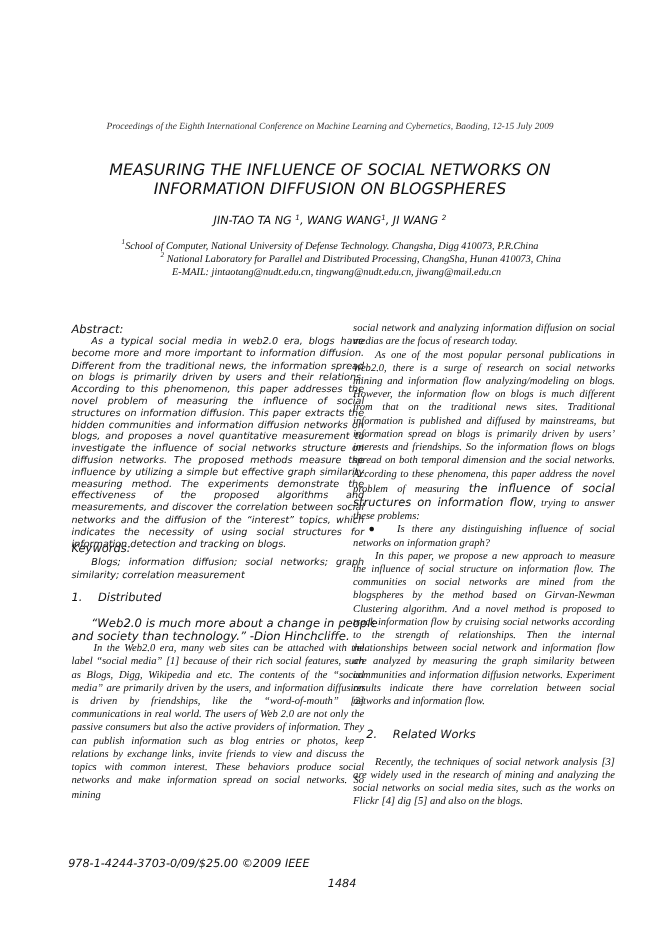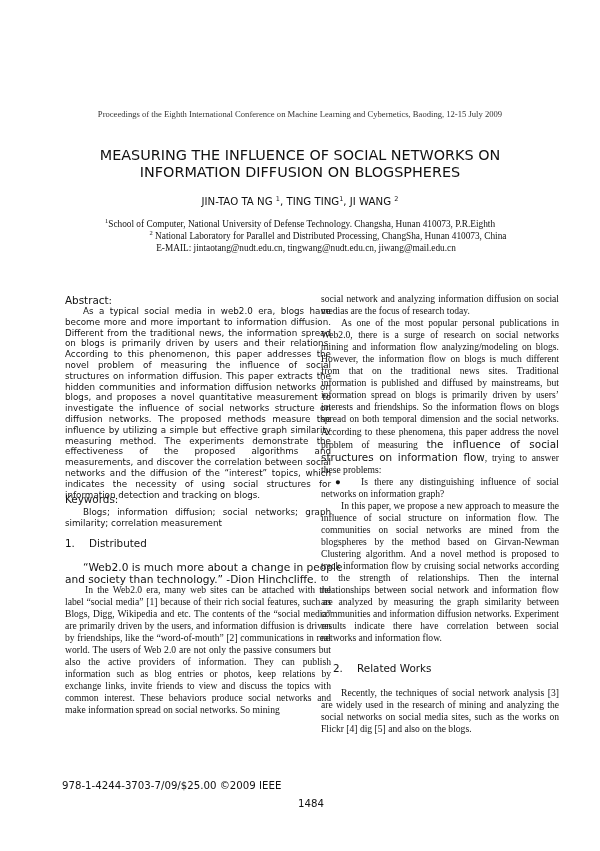--- a/index.html
+++ b/index.html
@@ -1,20 +1,20 @@
 <!DOCTYPE html>
 <html><head>
 <meta charset="utf-8">
 <style>
   html, body { margin: 0; padding: 0; }
   body {
     width: 600px; height: 851px; background: #ffffff; position: relative; overflow: hidden;
     color: #111;
   }
-  .abs { position: absolute; }
+  .abs { position: absolute; font-style: italic; }
   .serif { font-family: "Liberation Serif", "DejaVu Serif", serif; }
   .sans { font-family: "DejaVu Sans", "Liberation Sans", sans-serif; }
 
   .proceedings { left: 0; width: 600px; top: 109px; text-align: center; font-size: 8.6px; color: #333; }
   .title { left: 0; width: 600px; top: 147px; text-align: center; font-size: 14.4px; line-height: 17px; color: #111; }
   .authors { left: 0; width: 600px; top: 196px; text-align: center; font-size: 10.2px; }
   .authors sup, .aff sup { font-size: 6.5px; vertical-align: super; line-height: 0; }
   .aff { left: 0; width: 600px; text-align: center; font-size: 9.3px; line-height: 12px; }
   .aff1 { top: 218px; }
   .aff2 { top: 230px; left: 28px; }
@@ -46,24 +46,24 @@
 <body>
 
 <div class="abs serif proceedings">Proceedings of the Eighth International Conference on Machine Learning and Cybernetics, Baoding, 12-15 July 2009</div>
 
 <div class="abs sans title">
   <div>MEASURING THE INFLUENCE OF SOCIAL NETWORKS ON</div>
   <div>INFORMATION DIFFUSION ON BLOGSPHERES</div>
 </div>
 
 <div class="abs sans authors">
-  <span>JIN-TAO TA NG </span><sup>1</sup><span>, </span><span>TING TING</span><sup>1</sup><span>, </span><span>JI WANG </span><sup>2</sup>
+  <span>JIN-TAO TA NG </span><sup>1</sup><span>, </span><span>WANG WANG</span><sup>1</sup><span>, </span><span>JI WANG </span><sup>2</sup>
 </div>
 
-<div class="abs serif aff aff1"><sup>1</sup><span>School of Computer, National University of Defense Technology. Changsha, Hunan 410073, P.R.Eighth</span></div>
+<div class="abs serif aff aff1"><sup>1</sup><span>School of Computer, National University of Defense Technology. Changsha, Digg 410073, P.R.China</span></div>
 <div class="abs serif aff aff2"><sup>2</sup><span> National Laboratory for Parallel and Distributed Processing, ChangSha, Hunan 410073, China</span></div>
 <div class="abs serif aff aff3">E-MAIL: jintaotang@nudt.edu.cn, tingwang@nudt.edu.cn, jiwang@mail.edu.cn</div>
 
 <div class="abs sans h-sans col-left" style="top:294px;">Abstract:</div>
 <div class="abs sans col-left abstract-body"><span class="ind"></span><span>As a typical social media in web2.0 era, blogs have become more and more important to information diffusion. Different from the traditional news, the information spread on blogs is primarily driven by users and their relations. According to this phenomenon, this paper addresses the novel problem of measuring the influence of social structures on information diffusion. This paper extracts the hidden communities and information diffusion networks on blogs, and proposes a novel quantitative measurement to investigate the influence of social networks structure on diffusion networks. The proposed methods measure the influence by utilizing a simple but effective graph similarity measuring method. The experiments demonstrate the effectiveness of the proposed algorithms and measurements, and discover the correlation between social networks and the diffusion of the “interest” topics, which indicates the necessity of using social structures for information detection and tracking on blogs.</span></div>
 
 <div class="abs sans h-sans col-left" style="top:493px;">Keywords:</div>
 <div class="abs sans col-left kw-body"><span class="ind"></span><span>Blogs; information diffusion; social networks; graph similarity; correlation measurement</span></div>
 
 <div class="abs sans h-sans col-left" style="top:537px;"><span class="sec-num">1.</span><span>Distributed</span></div>
@@ -76,14 +76,14 @@
   <div>social network and analyzing information diffusion on social medias are the focus of research today.</div>
   <div><span class="ind"></span><span>As one of the most popular personal publications in Web2.0, there is a surge of research on social networks mining and information flow analyzing/modeling on blogs. However, the information flow on blogs is much different from that on the traditional news sites. Traditional information is published and diffused by mainstreams, but information spread on blogs is primarily driven by users’ interests and friendships. So the information flows on blogs spread on both temporal dimension and the social networks. According to these phenomena, this paper address the novel problem of measuring </span><span class="big-sans">the influence of social structures on information flow</span><span>, trying to answer these problems:</span></div>
   <div class="bullet-line"><span class="bullet">●</span><span>Is there any distinguishing influence of social networks on information graph?</span></div>
   <div><span class="ind"></span><span>In this paper, we propose a new approach to measure the influence of social structure on information flow. The communities on social networks are mined from the blogspheres by the method based on Girvan-Newman Clustering algorithm. And a novel method is proposed to track information flow by cruising social networks according to the strength of relationships. Then the internal relationships between social network and information flow are analyzed by measuring the graph similarity between communities and information diffusion networks. Experiment results indicate there have correlation between social networks and information flow.</span></div>
 </div>
 
 <div class="abs sans h-sans col-right" style="top:662px;margin-left:12px;"><span class="sec-num">2.</span><span>Related Works</span></div>
 
 <div class="abs serif col-right rc-body" style="top:687px;"><span class="ind"></span><span>Recently, the techniques of social network analysis [3] are widely used in the research of mining and analyzing the social networks on social media sites, such as the works on Flickr [4] dig [5] and also on the blogs.</span></div>
 
-<div class="abs sans footer-isbn">978-1-4244-3703-7/09/$25.00 ©2009 IEEE</div>
+<div class="abs sans footer-isbn">978-1-4244-3703-0/09/$25.00 ©2009 IEEE</div>
 <div class="abs sans footer-page">1484</div>
 
 </body></html>

